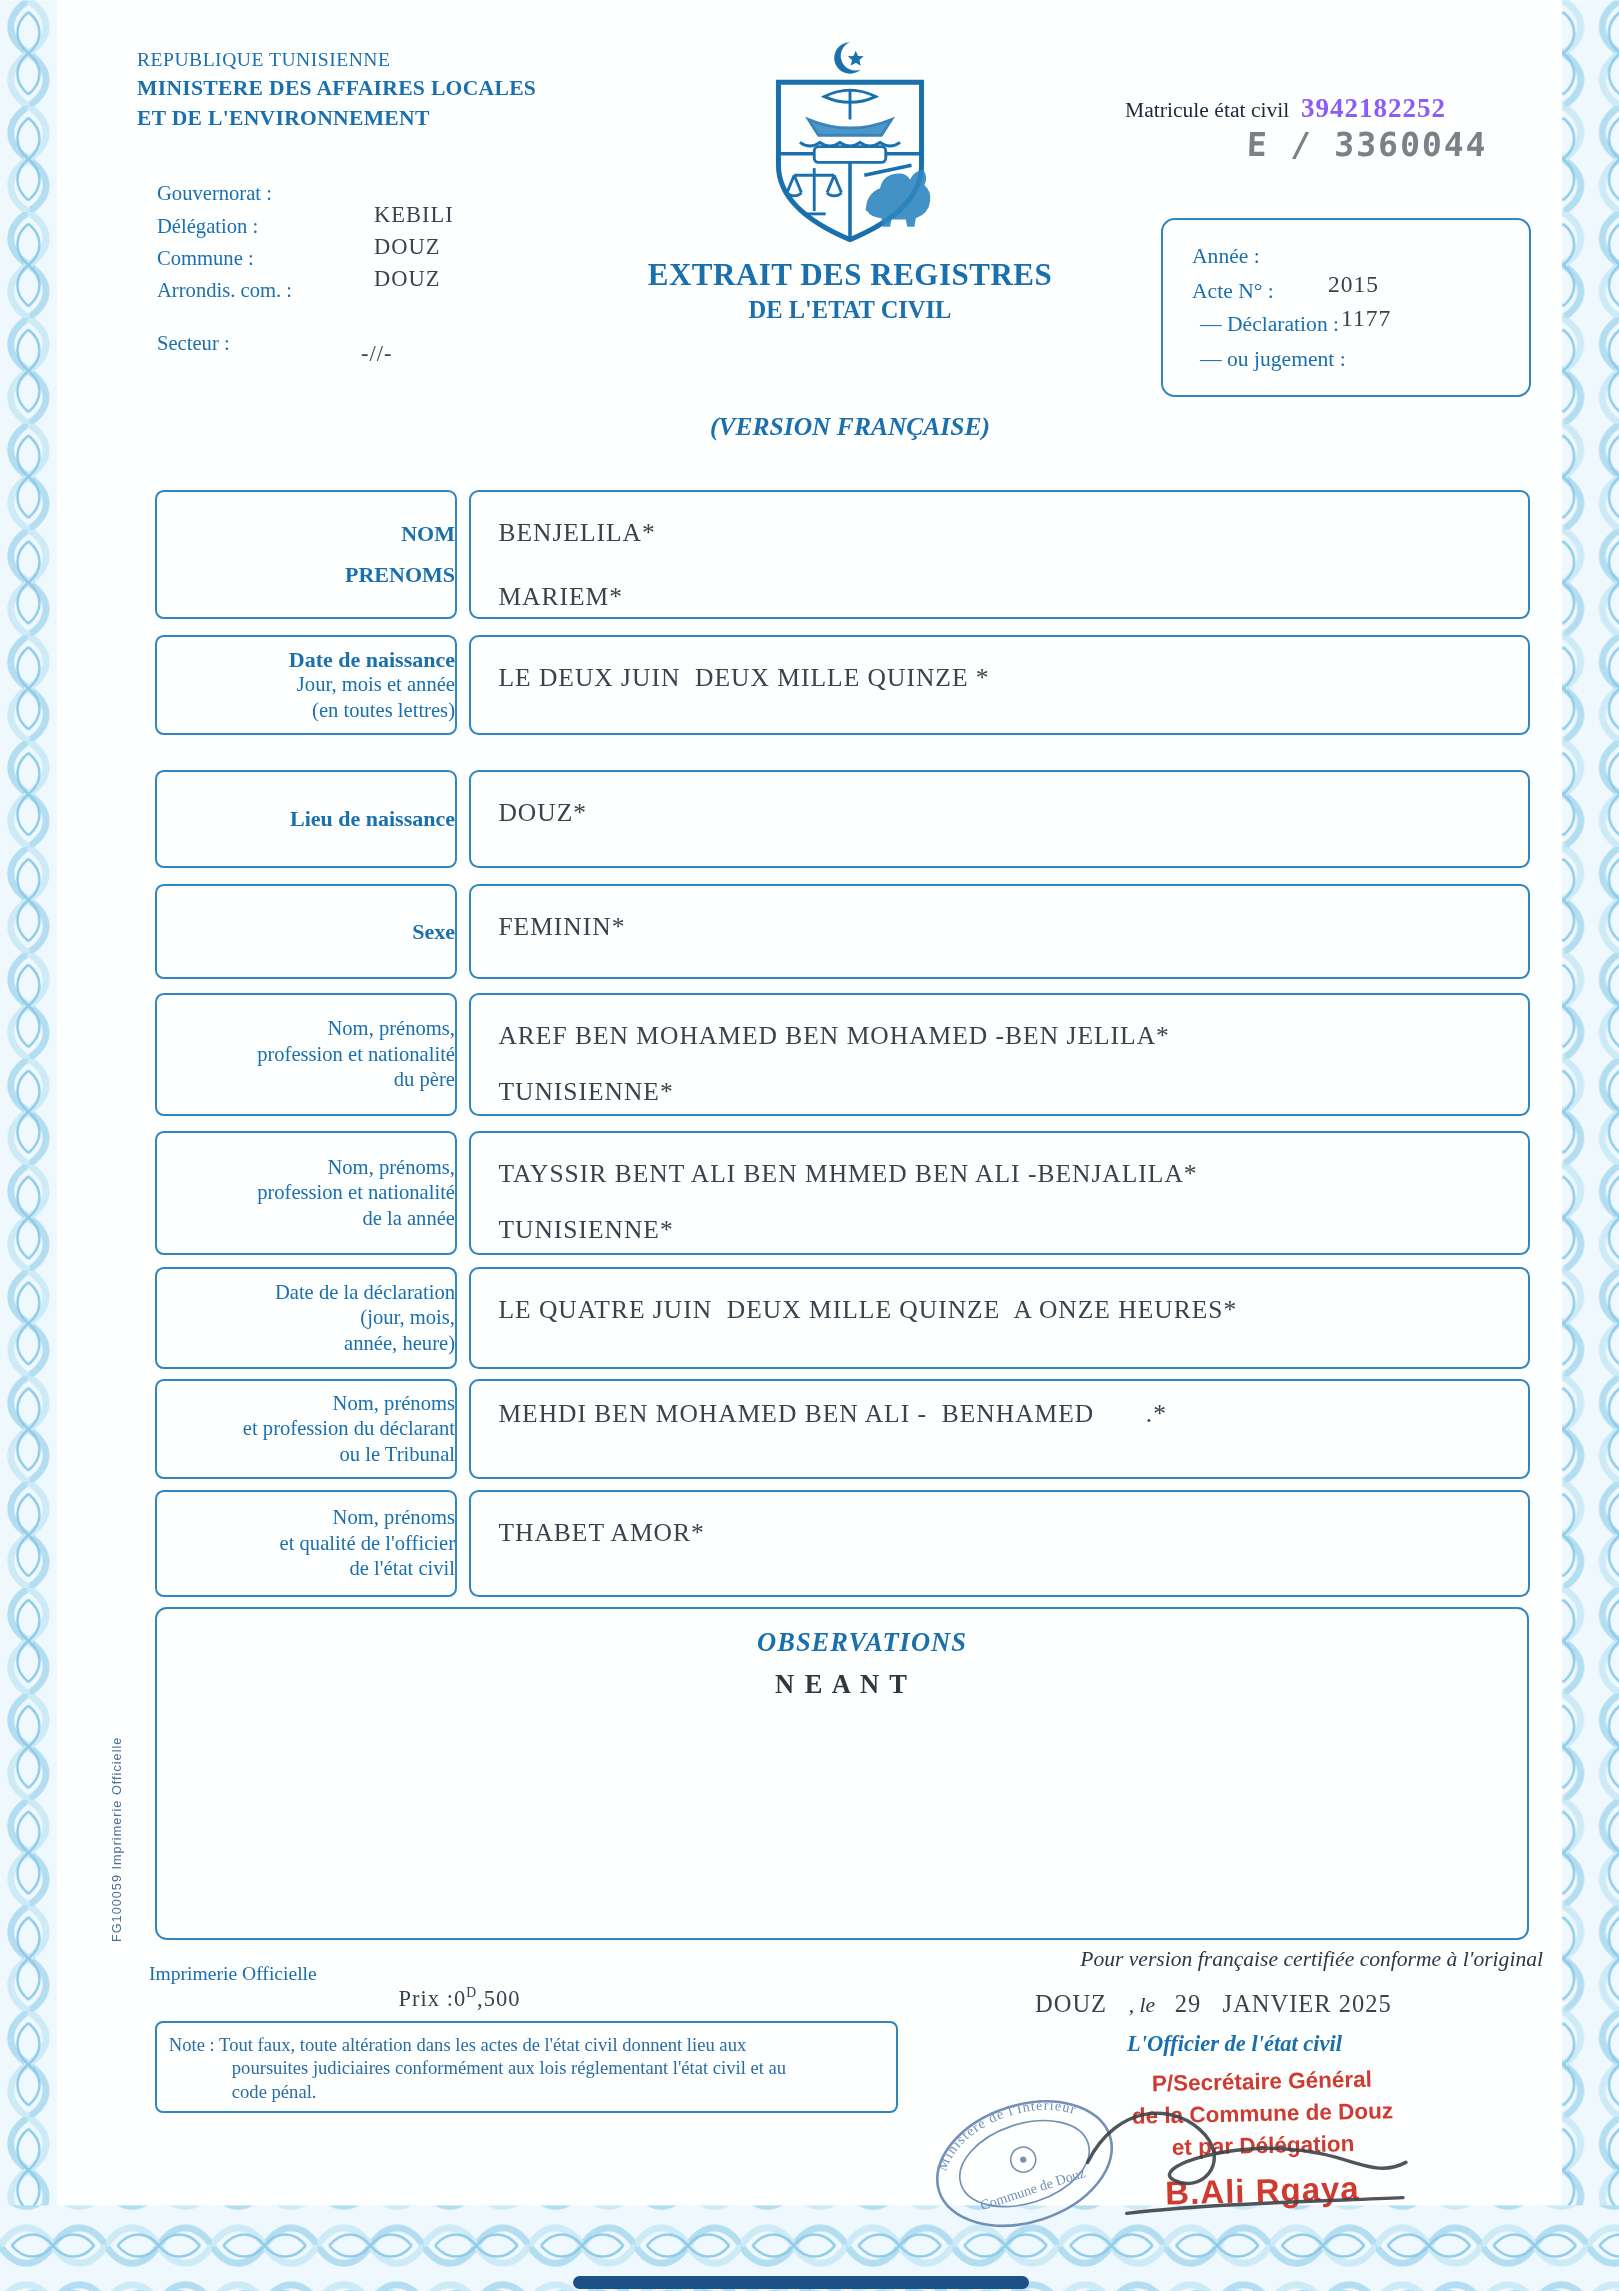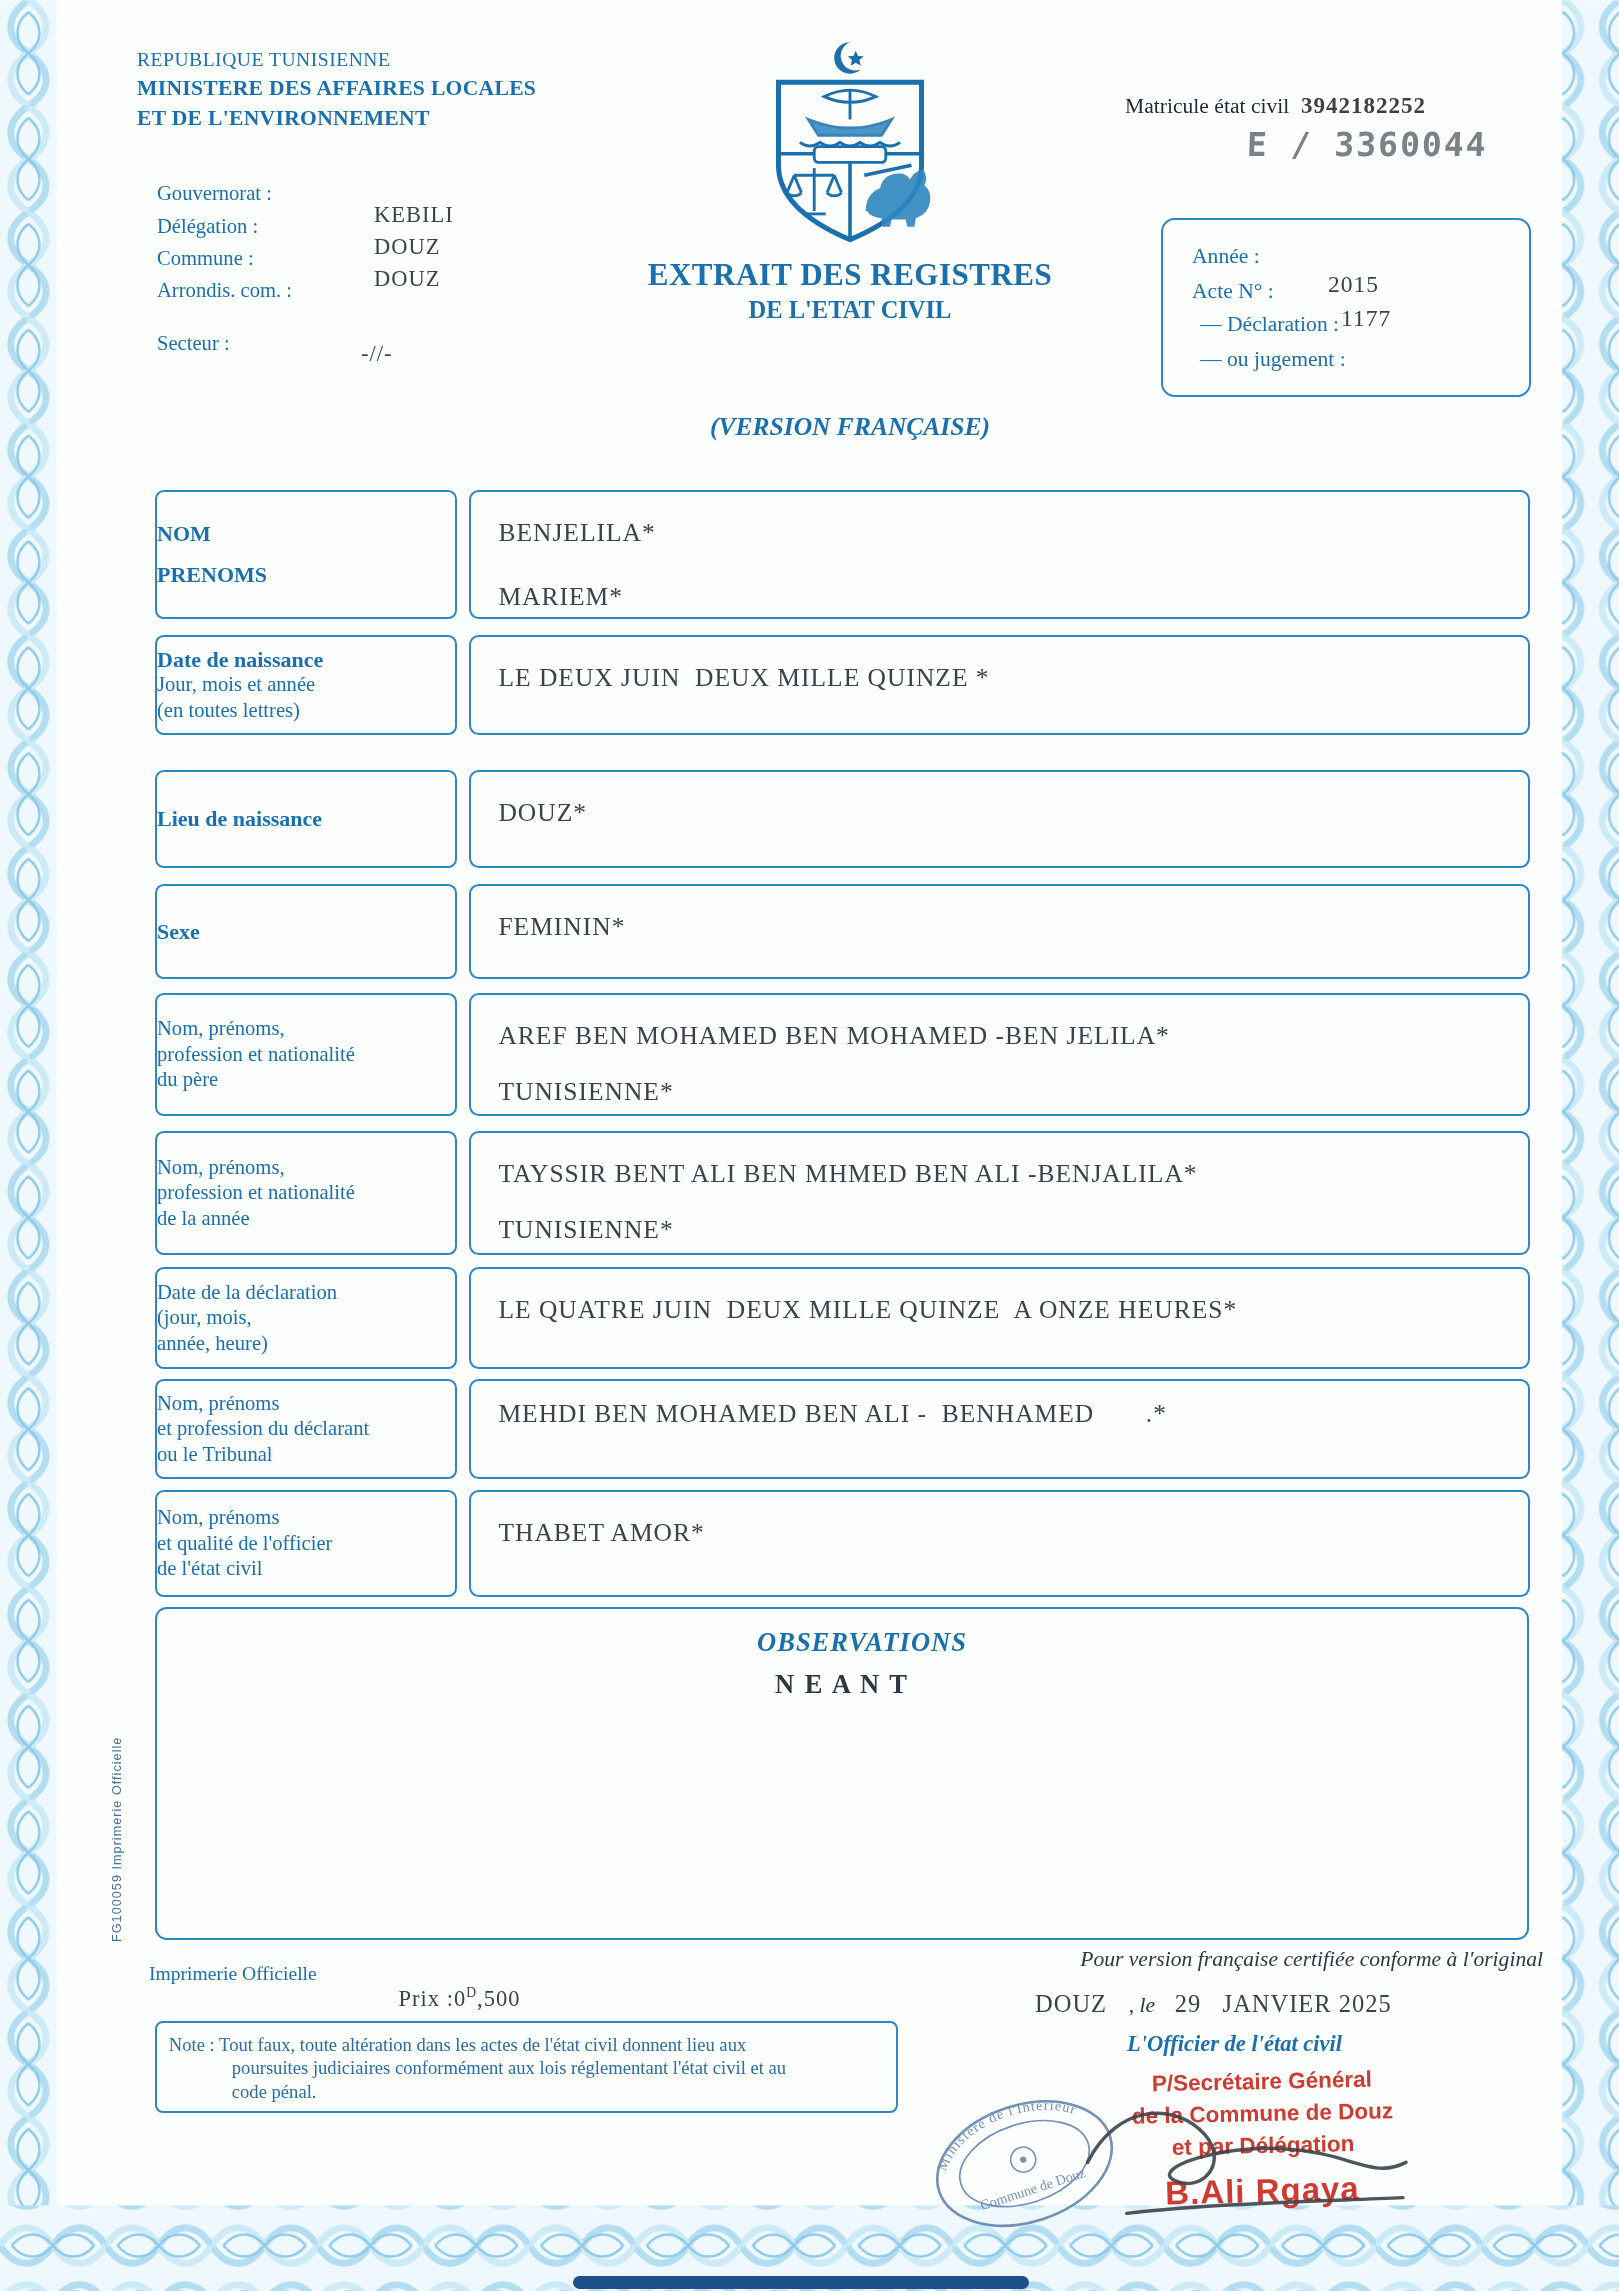--- a/index.html
+++ b/index.html
@@ -10,39 +10,39 @@
 
   
   .bands { position:absolute; left:0; top:0; pointer-events:none; }
   .bottom-bar { position:absolute; left:573px; top:2276px; width:456px; height:12.7px; background:#1d4f88; border-radius:6.9px; }
 
   
   .hdr-left { position:absolute; left:137px; top:49px; width:559px; text-align:left; }
   .republic { font-size:19.6px; color:#1a6fad; letter-spacing:0.5px; }
   .ministry { font-size:21.6px; font-weight:bold; color:#1a6fad; margin-top:4.9px; letter-spacing:0.3px; }
   .matricule { position:absolute; left:1125px; top:93px; font-size:21.6px; color:#1d2935; }
-  .matricule b { font-size:23px; letter-spacing:1px; margin-left:11.8px; color:#404040; }
+  .matricule b { font-size:27px; letter-spacing:1px; margin-left:11.8px; color:#8b5cf6; }
   .serial { position:absolute; left:1247px; top:125px; font-family:"DejaVu Sans Mono", monospace; font-weight:bold; font-size:33px; color:#7a8187; letter-spacing:2px; transform:skewX(-2deg); }
 
   .adm-l { position:absolute; left:157px; font-size:20.6px; color:#1a6fad; }
   .adm-v { position:absolute; left:374px; font-size:22.5px; }
 
   .t-line { position:absolute; left:608px; width:484px; text-align:center; color:#1a6fad; font-weight:bold; }
   .t-extract   { top:257px; font-size:31px; letter-spacing:0.5px; }
   .t-etat      { top:296px; font-size:24.5px; }
   .t-naissance { top:349px; font-size:47px; letter-spacing:2px; }
   .t-version   { top:412px; font-size:25.5px; font-style:italic; }
 
   .acte-box { position:absolute; left:1161px; top:218px; width:370px; height:179px; border:2.5px solid #2f86c0; border-radius:13.7px; }
   .acte-box .lab { position:absolute; font-size:21.6px; color:#1a6fad; }
   .acte-box .tv  { position:absolute; font-size:23.5px; }
 
   
   .flabel { position:absolute; left:155px; width:302px; border:2.9px solid #2f86c0; border-radius:8.8px;
-            display:flex; flex-direction:column; justify-content:center; align-items:flex-start;
+            display:flex; flex-direction:column; justify-content:center; align-items:flex-end;
             text-align:center; color:#1a6fad; }
   .fvalue { position:absolute; left:469px; width:1061px; border:2.5px solid #2f86c0; border-radius:9.8px; padding:25.5px 0 0 27.4px; }
   .lbl { display:block; font-size:20.6px; line-height:25.5px; }
   .lbl.b { font-weight:bold; font-size:22px; }
   .lbl.gap { margin-top:15.7px; }
   .val { display:block; font-size:25.5px; line-height:29px; }
   .v2 { margin-top:27.4px; }
   .v2w { margin-top:35px; }
 
   .r0 { top:490px;  height:129px; }

